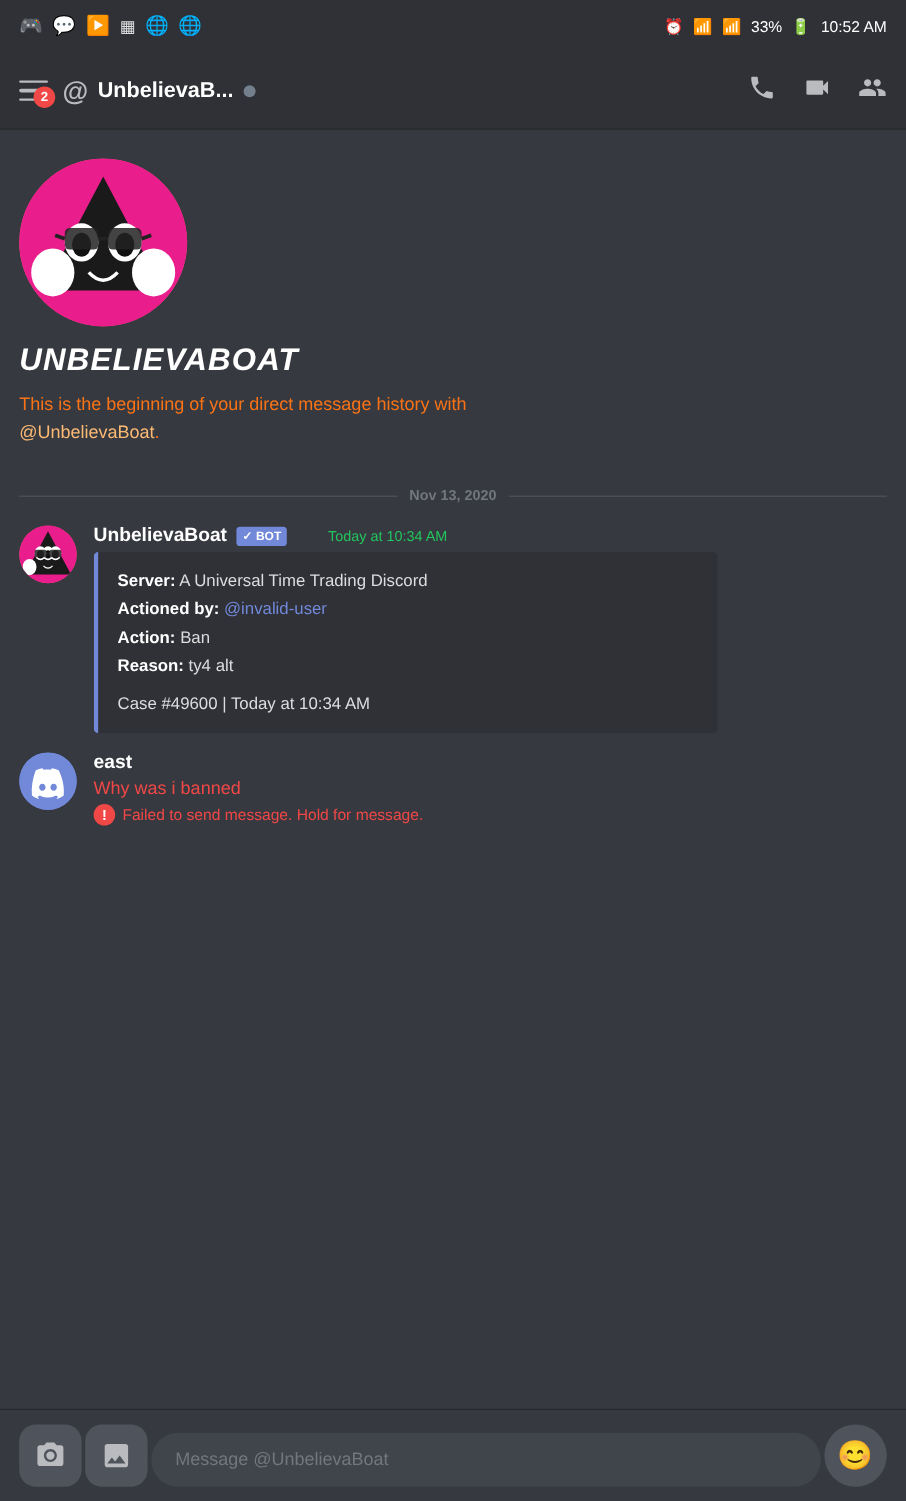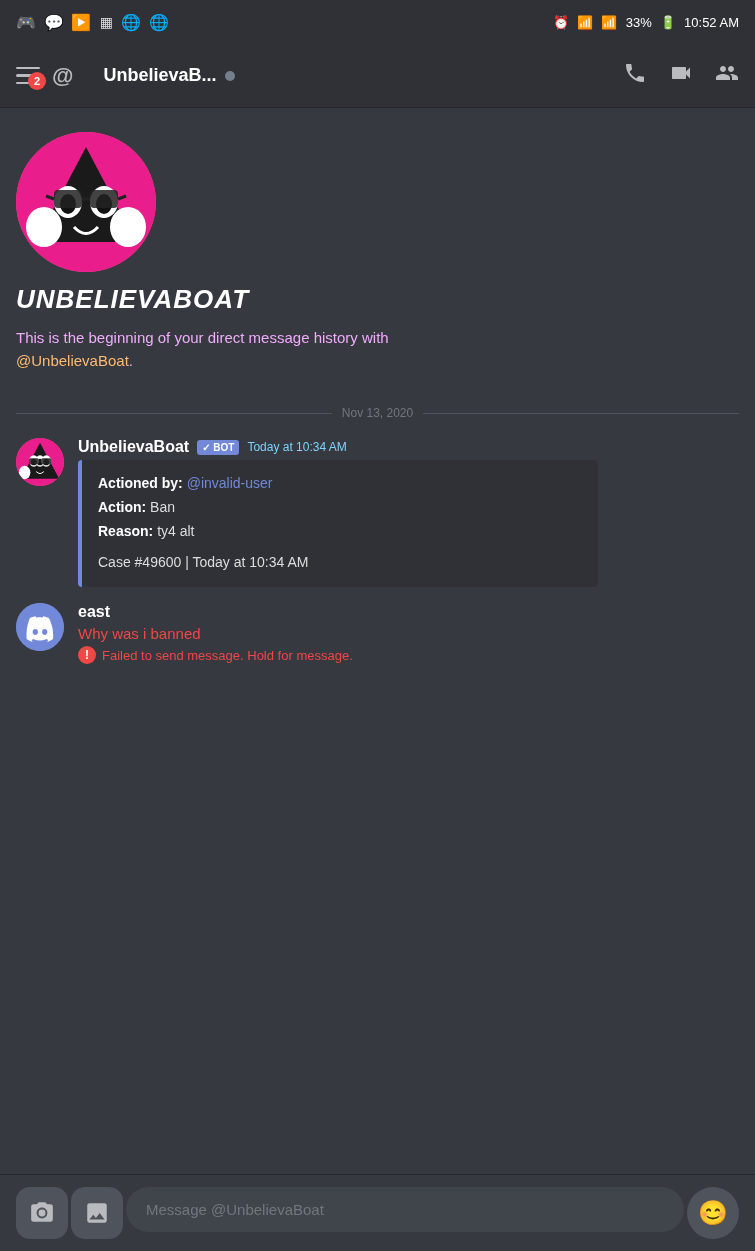--- a/index.html
+++ b/index.html
@@ -87,21 +87,20 @@
     }
     .at-sign {
       color: #b9bbbe;
       font-size: 22px;
       font-weight: bold;
     }
     .header-username {
       color: #fff;
       font-size: 18px;
       font-weight: 600;
-      margin-left: 22px;
     }
     .status-dot {
       width: 10px;
       height: 10px;
       background: #747f8d;
       border-radius: 50%;
     }
     .header-icons {
       display: flex;
       align-items: center;
@@ -144,39 +143,39 @@
       letter-spacing: 1px;
       font-style: italic;
       margin-bottom: 12px;
     }
     .dm-history-text {
       color: #8e9297;
       font-size: 15px;
       line-height: 1.5;
     }
     .dm-history-text span {
-      color: #f0abfc;
+      color: #f97316;
     }
 
     
     .date-divider {
       display: flex;
       align-items: center;
       gap: 10px;
       margin: 18px 0;
     }
     .date-divider-line {
       flex: 1;
       height: 1px;
       background: #4f545c;
     }
     .date-divider-text {
       color: #72767d;
       font-size: 12px;
-      font-weight: 400;
+      font-weight: 700;
       white-space: nowrap;
     }
 
     
     .message {
       display: flex;
       gap: 14px;
       margin-bottom: 16px;
       align-items: flex-start;
     }
@@ -213,22 +212,23 @@
       color: #fff;
       font-size: 10px;
       font-weight: 700;
       padding: 2px 5px;
       border-radius: 3px;
       display: flex;
       align-items: center;
       gap: 3px;
     }
     .message-timestamp {
-      color: #7dd3fc;
+      color: #22c55e;
       font-size: 12px;
+      margin-left: 26px;
     }
 
     
     .embed {
       background: #2f3136;
       border-left: 4px solid #7289da;
       border-radius: 4px;
       padding: 12px 16px;
       margin-top: 4px;
       max-width: 520px;
@@ -277,21 +277,21 @@
       font-size: 12px;
       font-weight: bold;
       flex-shrink: 0;
     }
 
     
     .input-area {
       background: #36393f;
       padding: 12px 16px;
       display: flex;
-      align-items: flex-start;
+      align-items: flex-end;
       gap: 3px;
       border-top: 1px solid #26282c;
     }
     .input-icon-btn {
       width: 52px;
       height: 52px;
       background: #4f545c;
       border-radius: 14px;
       display: flex;
       align-items: center;
@@ -452,20 +452,24 @@
       </svg>
     </div>
     <div class="message-content">
       <div class="message-header">
         <span class="message-username">UnbelievaBoat</span>
         <span class="bot-badge">✓ BOT</span>
         <span class="message-timestamp">Today at 10:34 AM</span>
       </div>
       <div class="embed">
         <p>
+          <strong>Server:</strong>
+          <span>A Universal Time Trading Discord</span>
+        </p>
+        <p>
           <strong>Actioned by:</strong>
           <a href="#">@invalid-user</a>
         </p>
         <p>
           <strong>Action:</strong>
           <span>Ban</span>
         </p>
         <p>
           <strong>Reason:</strong>
           <span>ty4 alt</span>

